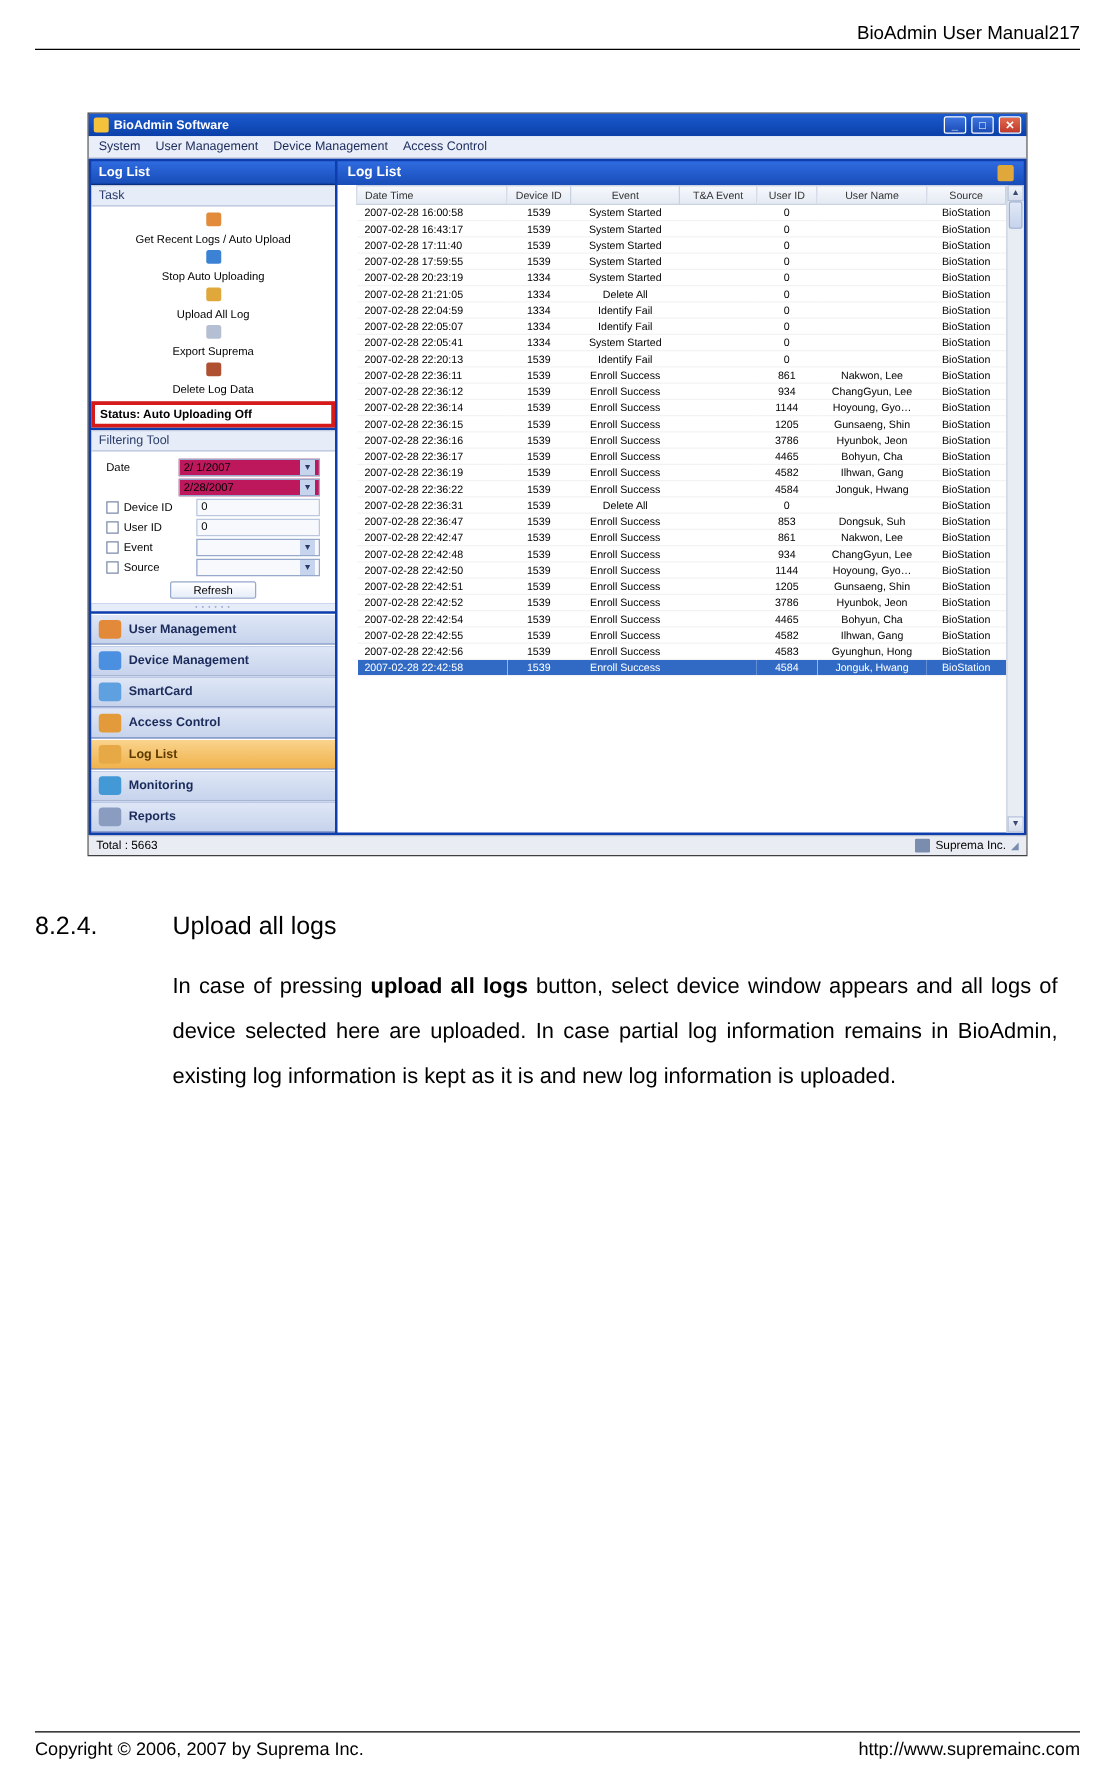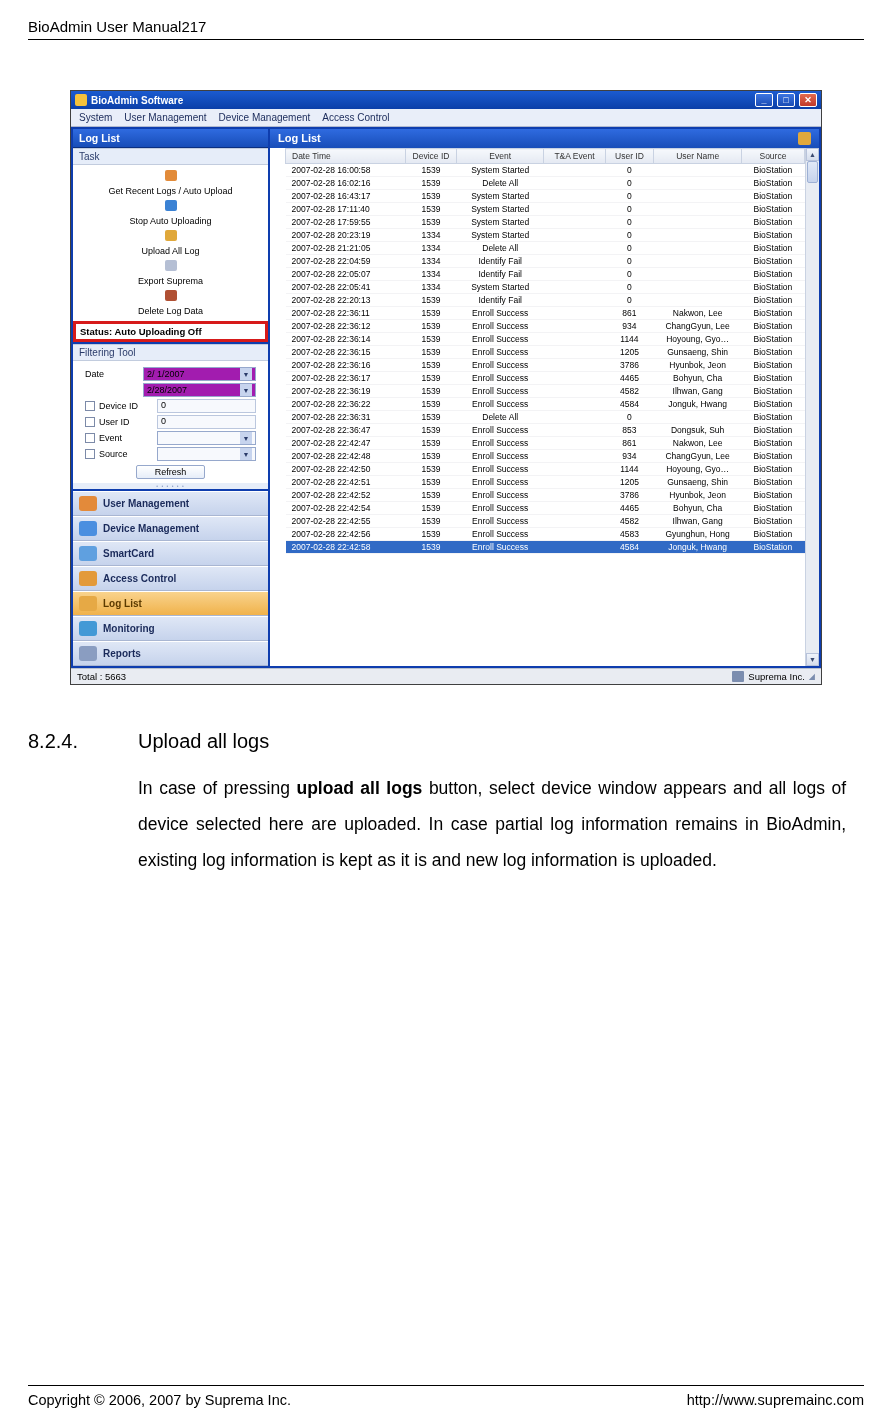--- a/index.html
+++ b/index.html
@@ -9,21 +9,21 @@
     background: #fff;
     width: 892px;
     height: 1426px;
     position: relative;
   }
   .page {
     padding: 18px 28px 0 28px;
   }
   .header-row {
     display: flex;
-    justify-content: flex-start;
+    justify-content: flex-end;
     font-size: 15px;
     margin-bottom: 4px;
   }
   .hr-line {
     border: none;
     border-top: 1px solid #000;
     margin: 0 0 50px 0;
   }
   .screenshot {
     width: 752px;
@@ -120,21 +120,21 @@
   .filter-row {
     display: flex; align-items: center; gap: 4px;
     margin: 2px 0;
   }
   .filter-row label { width: 54px; }
   .date-combo {
     flex: 1; height: 14px; font-size: 9px;
     border: 1px solid #96a8cc;
     padding: 0 3px;
     display: flex; justify-content: space-between; align-items: center;
-    background: #a21caf;
+    background: #be185d;
   }
   .combo-arrow {
     width: 12px; height: 12px; background: #c7d4ee;
     display: flex; align-items: center; justify-content: center;
     font-size: 7px; color: #2a3b6a;
   }
   .text-input {
     flex: 1; height: 14px; font-size: 9px; border: 1px solid #bbc7de;
     padding: 0 3px; background: #f7f9fd;
   }
@@ -438,29 +438,20 @@
                   <tr>
                     <td>2007-02-28 16:00:58</td>
                     <td>1539</td>
                     <td>System Started</td>
                     <td></td>
                     <td>0</td>
                     <td></td>
                     <td>BioStation</td>
                   </tr>
                   <tr>
-                    <td>2007-02-28 16:02:16</td>
-                    <td>1539</td>
-                    <td>Delete All</td>
-                    <td></td>
-                    <td>0</td>
-                    <td></td>
-                    <td>BioStation</td>
-                  </tr>
-                  <tr>
                     <td>2007-02-28 16:43:17</td>
                     <td>1539</td>
                     <td>System Started</td>
                     <td></td>
                     <td>0</td>
                     <td></td>
                     <td>BioStation</td>
                   </tr>
                   <tr>
                     <td>2007-02-28 17:11:40</td>

